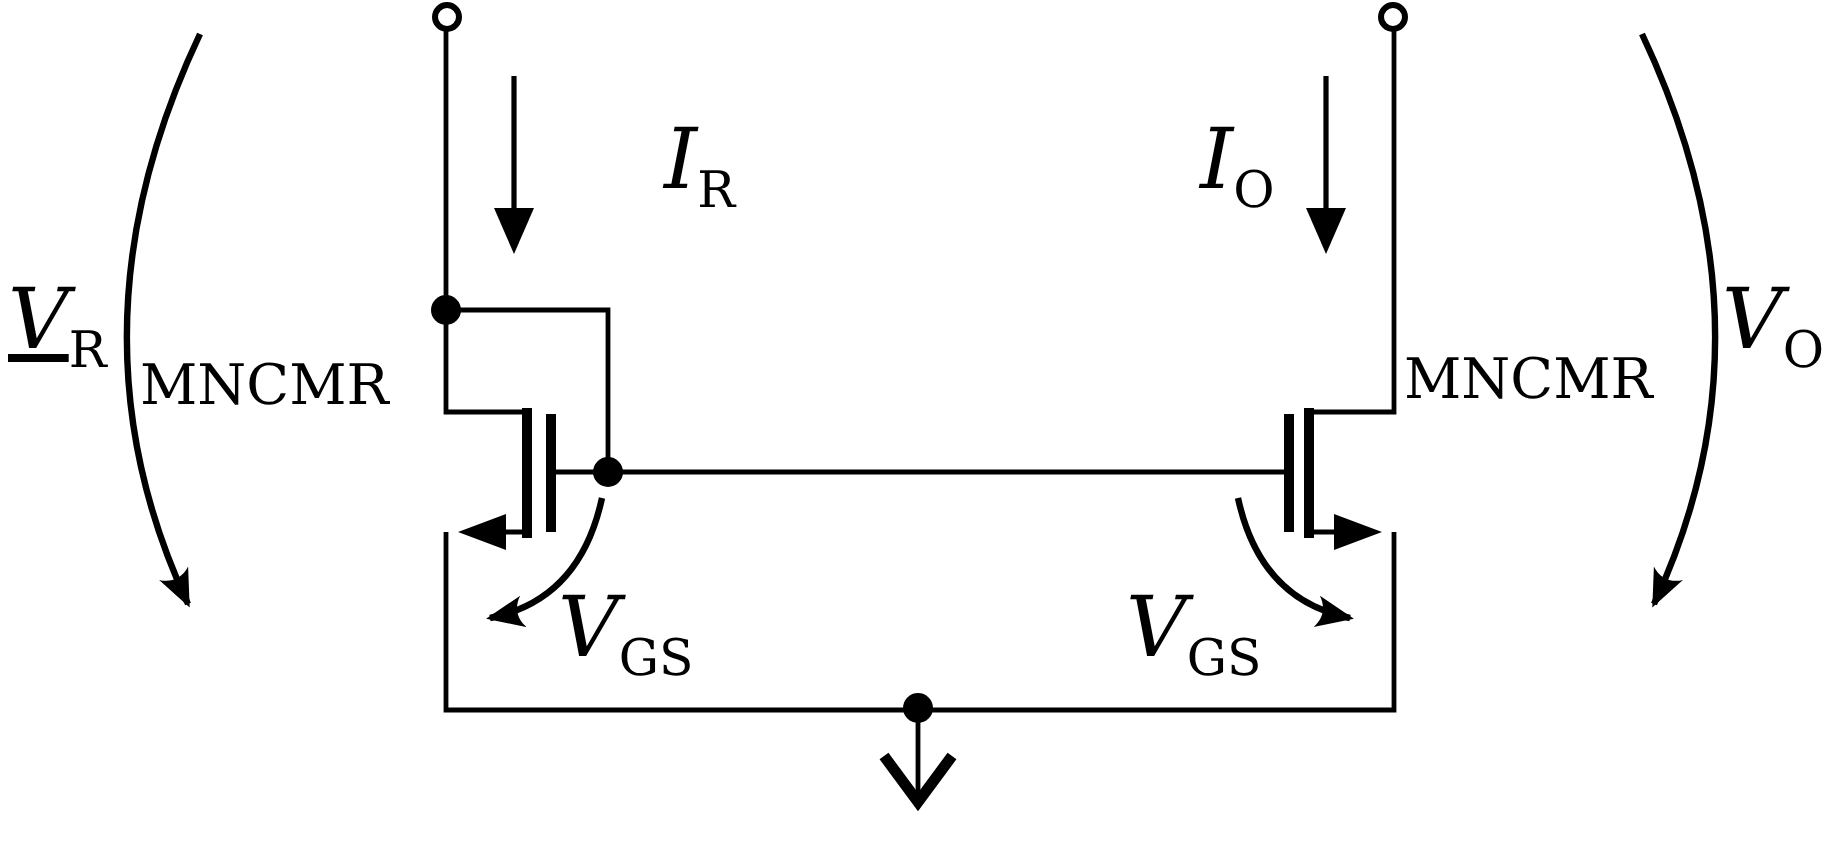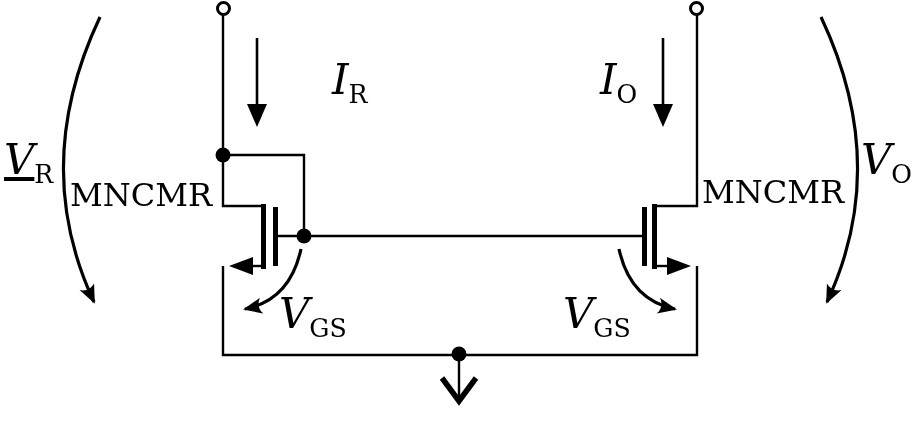--- a/index.html
+++ b/index.html
@@ -30,21 +30,21 @@
     white-space: nowrap;
     user-select: none;
   }
   .lbl sub {
     font-style: normal;
     font-size: 0.60em;
     line-height: 1;
   }
   .lbl.device {
     font-style: normal;
-    font-size: 32px;
+    font-size: 28px;
   }
 </style>
 </head>
 <body>
 
 <div class="stage">
 
   <svg width="921" height="422" viewBox="0 0 921 422">
     <defs>
       <marker id="ah" markerUnits="userSpaceOnUse" markerWidth="24" markerHeight="20" refX="17" refY="8" orient="auto">

